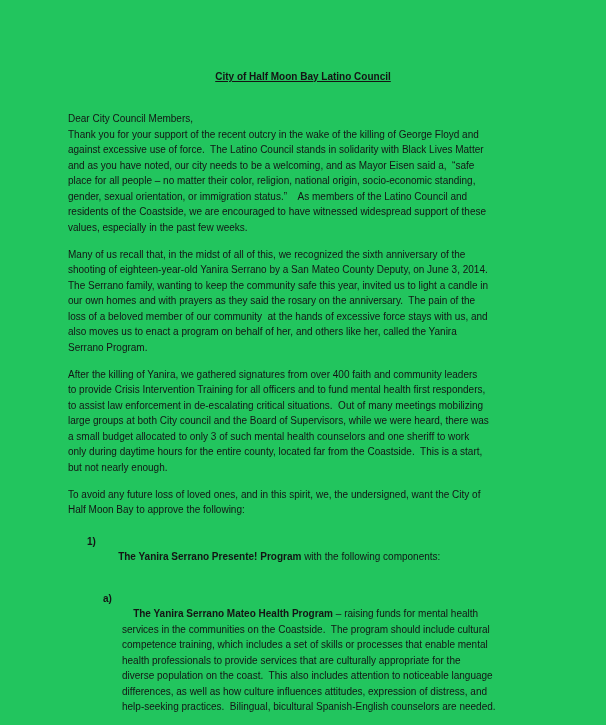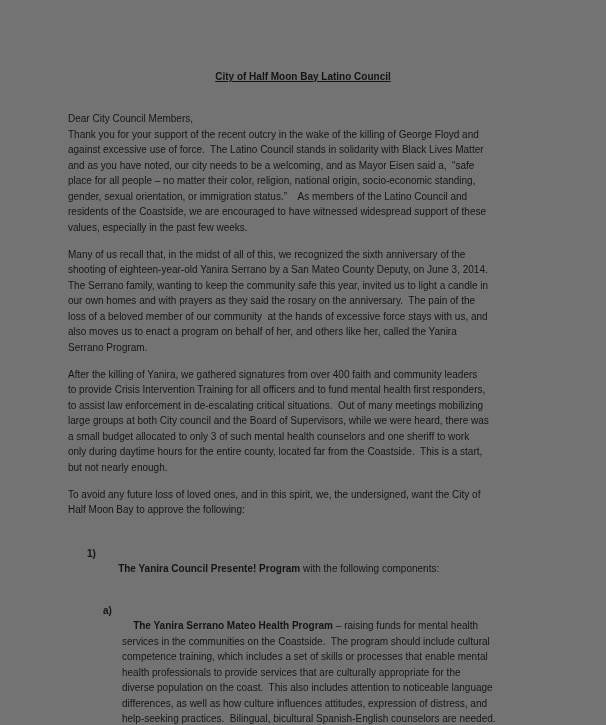--- a/index.html
+++ b/index.html
@@ -4,21 +4,21 @@
 <style>
   html, body {
     margin: 0;
     padding: 0;
     background: #ffffff;
   }
   .page {
     position: relative;
     width: 606px;
     height: 725px;
-    background: #737373;
+    background: #22c55e;
     box-sizing: border-box;
     padding: 69px 28px 0 68px;
     font-family: "Liberation Sans", sans-serif;
     font-size: 10px;
     line-height: 15.5px;
     color: #141414;
     overflow: hidden;
   }
   .doc-title {
     text-align: center;
@@ -31,21 +31,21 @@
   }
   .greeting {
     margin: 0 0 0 0;
     white-space: pre-wrap;
   }
   .para {
     margin: 0 0 11.5px 0;
     white-space: pre-wrap;
   }
   .para.last-body {
-    margin-bottom: 28px;
+    margin-bottom: 16px;
   }
   .list-item {
     position: relative;
     white-space: pre-wrap;
   }
   .list-item.level-1 {
     padding-left: 39px;
     margin-bottom: 10.5px;
   }
   .list-item.level-1 .marker {
@@ -100,21 +100,21 @@
 to assist law enforcement in de-escalating critical situations.  Out of many meetings mobilizing
 large groups at both City council and the Board of Supervisors, while we were heard, there was
 a small budget allocated to only 3 of such mental health counselors and one sheriff to work
 only during daytime hours for the entire county, located far from the Coastside.  This is a start,
 but not nearly enough.</p>
 
   <p class="para last-body">To avoid any future loss of loved ones, and in this spirit, we, the undersigned, want the City of
 Half Moon Bay to approve the following:</p>
 
   <div class="list-item level-1">
-    <span class="marker">1)</span><span class="bold">The Yanira Council Presente! Program</span><span> with the following components:</span>
+    <span class="marker">1)</span><span class="bold">The Yanira Serrano Presente! Program</span><span> with the following components:</span>
   </div>
 
   <div class="list-item level-2">
     <span class="marker">a)</span><span class="bold">The Yanira Serrano Mateo Health Program</span><span> – raising funds for mental health
 services in the communities on the Coastside.  The program should include cultural
 competence training, which includes a set of skills or processes that enable mental
 health professionals to provide services that are culturally appropriate for the
 diverse population on the coast.  This also includes attention to noticeable language
 differences, as well as how culture influences attitudes, expression of distress, and
 help-seeking practices.  Bilingual, bicultural Spanish-English counselors are needed.</span>

